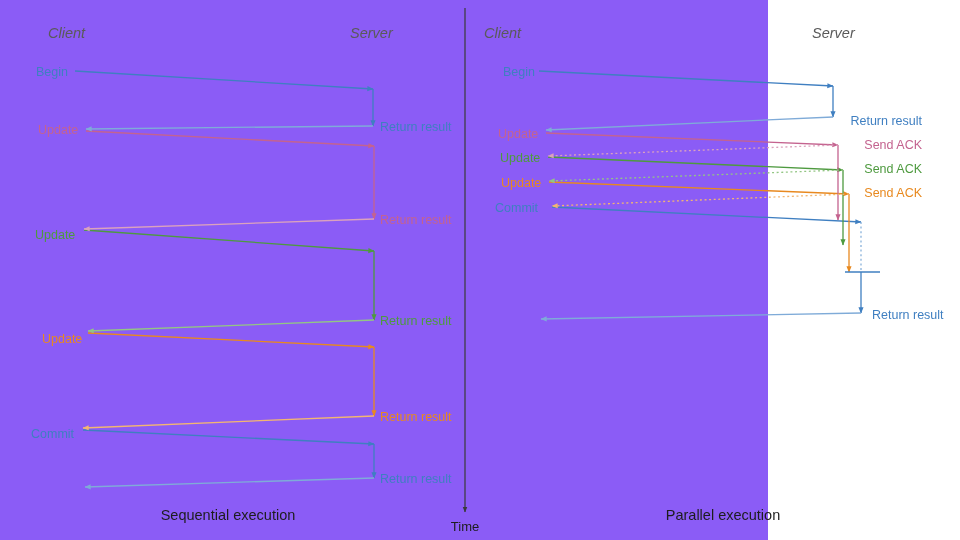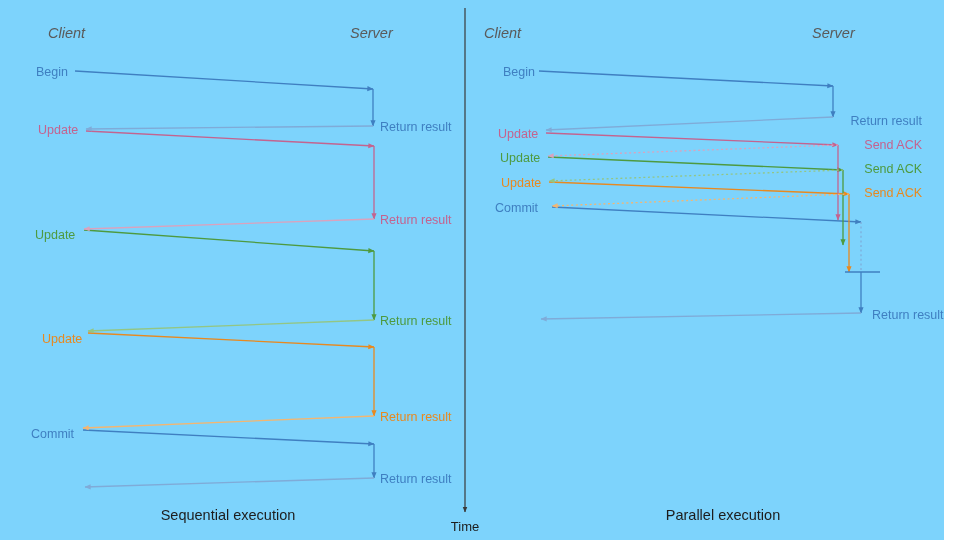--- a/index.html
+++ b/index.html
@@ -10,23 +10,23 @@
   }
   body {
     width: 960px;
     height: 540px;
     overflow: hidden;
     font-family: "Liberation Sans", sans-serif;
     color: #222222;
   }
   #stage {
     position: relative;
-    width: 944px;
+    width: 768px;
     height: 540px;
-    background: #7dd3fc;
+    background: #8b5cf6;
   }
   svg.canvas {
     position: absolute;
     left: 0;
     top: 0;
     width: 960px;
     height: 540px;
   }
   text {
     font-family: "Liberation Sans", sans-serif;

